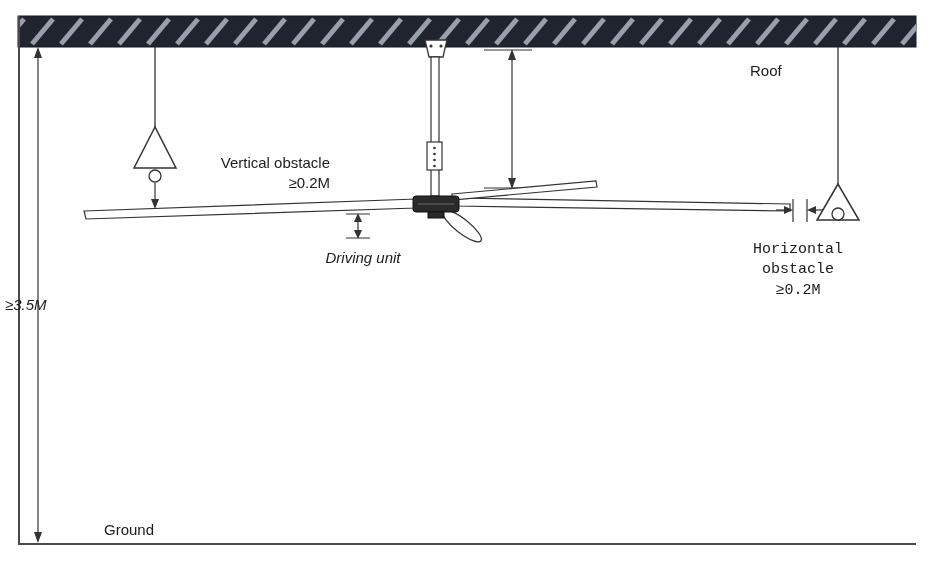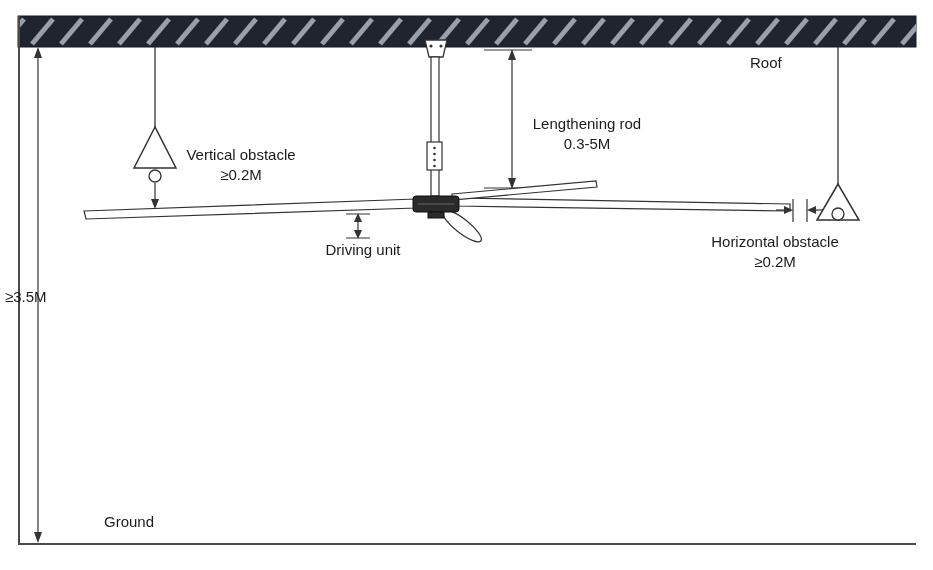--- a/index.html
+++ b/index.html
@@ -11,20 +11,21 @@
     font-family: "Liberation Sans", sans-serif;
     color: #1b1b1b;
     overflow: hidden;
   }
   .stage svg { position: absolute; left: 0; top: 0; }
   .label {
     position: absolute;
     font-size: 15px;
     line-height: 1.35;
     white-space: nowrap;
+    margin-top: 8px;
   }
   .label.center { text-align: center; white-space: normal; }
 </style>
 </head>
 <body>
 
 <div class="stage">
 
   <svg width="933" height="570" viewBox="0 0 933 570">
     <defs>
@@ -103,36 +104,32 @@
 
     <g>
       <line x1="838" y1="47" x2="838" y2="184" stroke="#333333" stroke-width="1.3"></line>
       <polygon points="838,184 817,220 859,220" fill="#ffffff" stroke="#333333" stroke-width="1.5"></polygon>
       <circle cx="838" cy="214" r="6" fill="#ffffff" stroke="#333333" stroke-width="1.3"></circle>
     </g>
   </svg>
 
   <div class="label" style="left:750px; top:53px;">Roof</div>
 
-  <div class="label center" style="left:176px; top:145px; width:130px;">
+  <div class="label center" style="left:200px; top:145px; width:130px;text-align:right;">
     <div>Vertical obstacle</div>
     <div>≥0.2M</div>
   </div>
 
-  <div class="label center" style="left:522px; top:114px; width:130px;">
-    <div>Lengthening rod</div>
-    <div>0.3-5M</div>
-  </div>
 
-  <div class="label center" style="left:308px; top:240px; width:110px;">
+  <div class="label center" style="left:308px; top:240px; width:110px;font-style:italic;">
     <div>Driving unit</div>
   </div>
 
-  <div class="label center" style="left:700px; top:232px; width:150px;">
+  <div class="label center" style="left:723px; top:232px; width:150px;font-family:Liberation Mono, monospace;">
     <div>Horizontal obstacle</div>
     <div>≥0.2M</div>
   </div>
 
-  <div class="label" style="left:5px; top:287px;">≥3.5M</div>
+  <div class="label" style="left:5px; top:287px;font-style:italic;">≥3.5M</div>
 
   <div class="label" style="left:104px; top:512px;">Ground</div>
 
 </div>
 
 </body></html>

